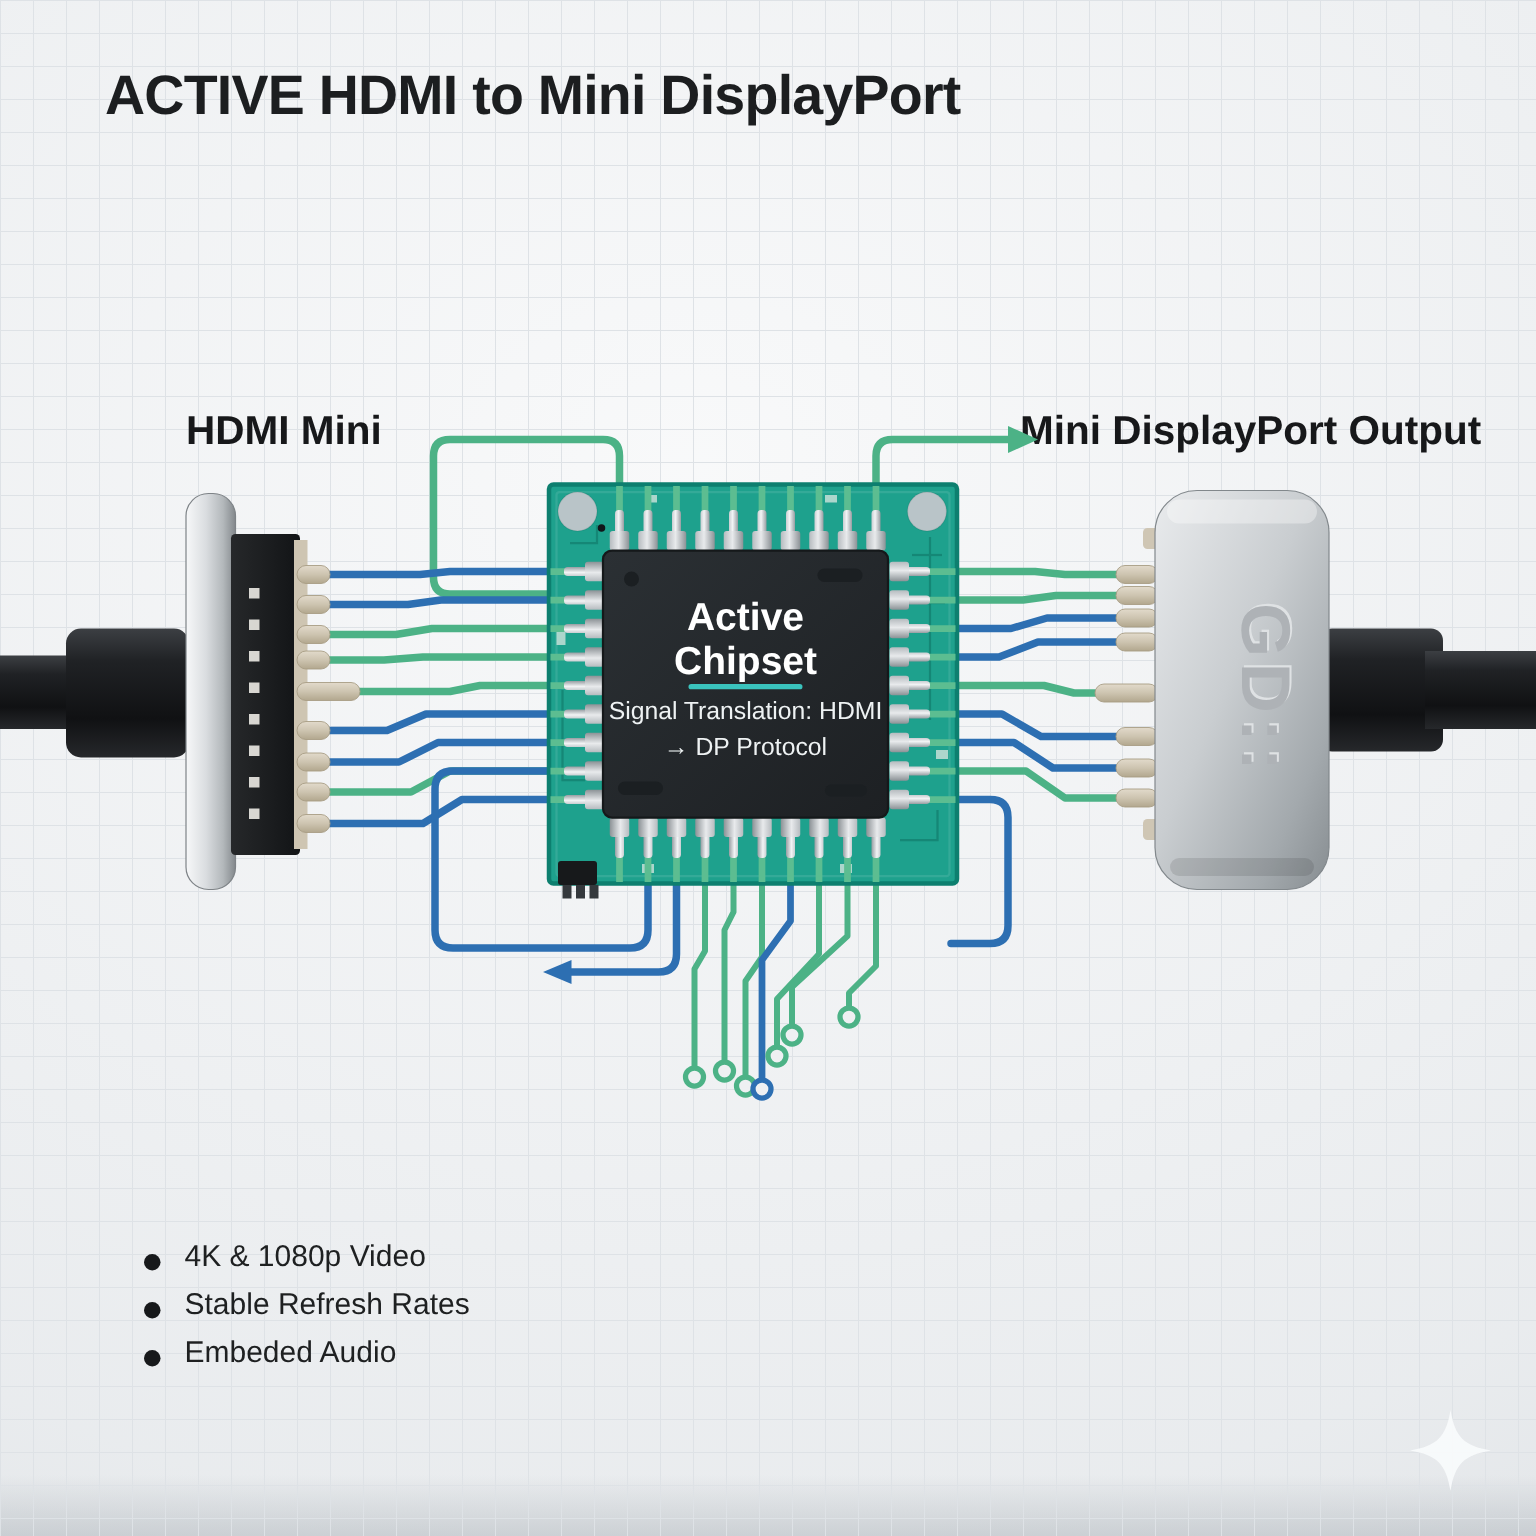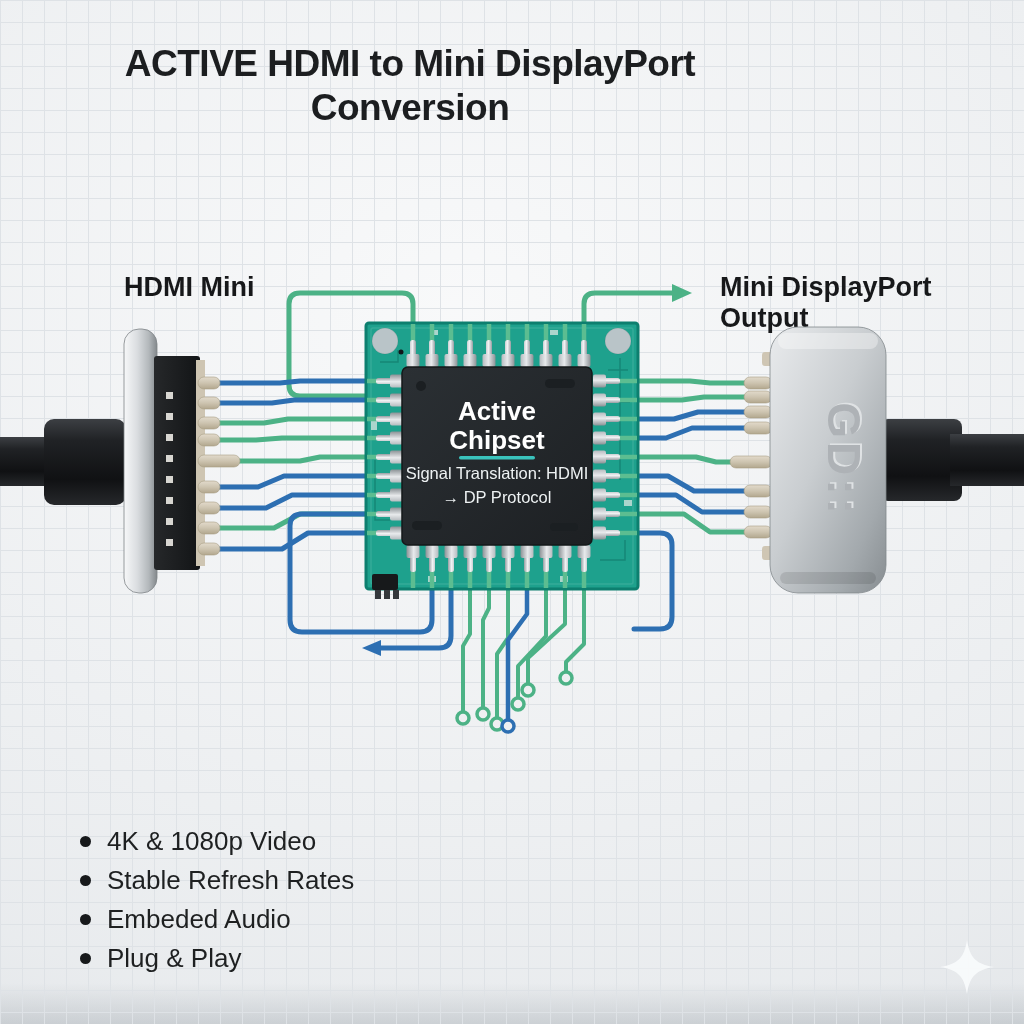--- a/index.html
+++ b/index.html
@@ -18,53 +18,51 @@
       linear-gradient(to right, var(--grid-line) 1px, transparent 1px),
       linear-gradient(to bottom, var(--grid-line) 1px, transparent 1px),
       linear-gradient(to bottom, rgba(0,0,0,0) 96%, rgba(150,158,165,.35)),
       radial-gradient(130% 100% at 45% 30%, rgba(255,255,255,.6), rgba(213,218,222,.2) 70%, rgba(193,199,205,.4));
     background-size:22px 22px,22px 22px,100% 100%,100% 100%;
   }
   .title{
     position:absolute;left:70px;top:42px;width:680px;
     font-size:37px;font-weight:bold;line-height:1.2;color:var(--text-dark);
     letter-spacing:-0.5px;
-    text-align:center;
   }
   .port-label{
     position:absolute;top:272px;font-size:27px;font-weight:bold;color:#17181a;
   }
   .label-hdmi{left:124px}
-  .label-mdp{left:720px}
+  .label-mdp{left:680px}
   .diagram{position:absolute;left:0;top:0;width:1024px;height:1024px}
   svg text{font-family:"Liberation Sans",sans-serif}
   .chip-title{font-size:26px;font-weight:bold;fill:#ffffff;text-anchor:middle}
   .chip-sub{font-size:16.5px;fill:#eef2f3;text-anchor:middle}
   .wg{stroke:var(--wire-green);stroke-width:5;fill:none;stroke-linejoin:round;stroke-linecap:round}
   .wb{stroke:var(--wire-blue);stroke-width:5;fill:none;stroke-linejoin:round;stroke-linecap:round}
   .dg{stroke:var(--wire-green);stroke-width:4;fill:none;stroke-linejoin:round;stroke-linecap:round}
   .db{stroke:var(--wire-blue);stroke-width:4.5;fill:none;stroke-linejoin:round;stroke-linecap:round}
   .viag{stroke:var(--wire-green);stroke-width:3.5;fill:var(--bg)}
   .viab{stroke:var(--wire-blue);stroke-width:3.5;fill:var(--bg)}
   .stems{stroke:var(--stem-green);stroke-width:4.5;fill:none}
   .features{position:absolute;left:70px;top:818px;color:#1e2021}
   .features h2{font-size:28px;font-weight:bold;margin-bottom:8px;letter-spacing:-0.3px}
   .features ul{list-style:none}
-  .features li{position:relative;padding-left:37px;font-size:26px;margin:9px 0;line-height:1.15}
+  .features li{position:relative;padding-left:37px;font-size:20px;margin:9px 16px;line-height:1.15}
   .features li::before{content:"";position:absolute;left:10px;top:9px;width:11px;height:11px;border-radius:50%;background:#17191b}
   .marking{font-size:46px;font-weight:bold;letter-spacing:4px;text-anchor:middle}
 </style>
 </head>
 <body>
 
 <div class="canvas">
 
   <div class="title">
     <div>ACTIVE HDMI to Mini DisplayPort</div>
-    <div>Conversion</div>
   </div>
 
   <div class="port-label label-hdmi">HDMI Mini</div>
   <div class="port-label label-mdp">Mini DisplayPort Output</div>
 
   <svg class="diagram" viewBox="0 0 1024 1024">
     <defs>
       <linearGradient id="gPinStem" x1="0" y1="0" x2="1" y2="0">
         <stop offset="0" stop-color="#c9cdd1"></stop>
           <stop offset="0.4" stop-color="#f2f4f5"></stop>
@@ -308,17 +306,16 @@
     </g>
 
     <path opacity="0.92" fill="#f9fbfc" d="M967 940 C970 958 976 964 994 967 C976 970 970 976 967 994 C964 976 958 970 940 967 C958 964 964 958 967 940 Z"></path>
   </svg>
 
   <div class="features">
     <ul>
       <li>4K &amp; 1080p Video</li>
       <li>Stable Refresh Rates</li>
       <li>Embeded Audio</li>
-      <li>Plug &amp; Play</li>
     </ul>
   </div>
 
 </div>
 
 </body></html>

